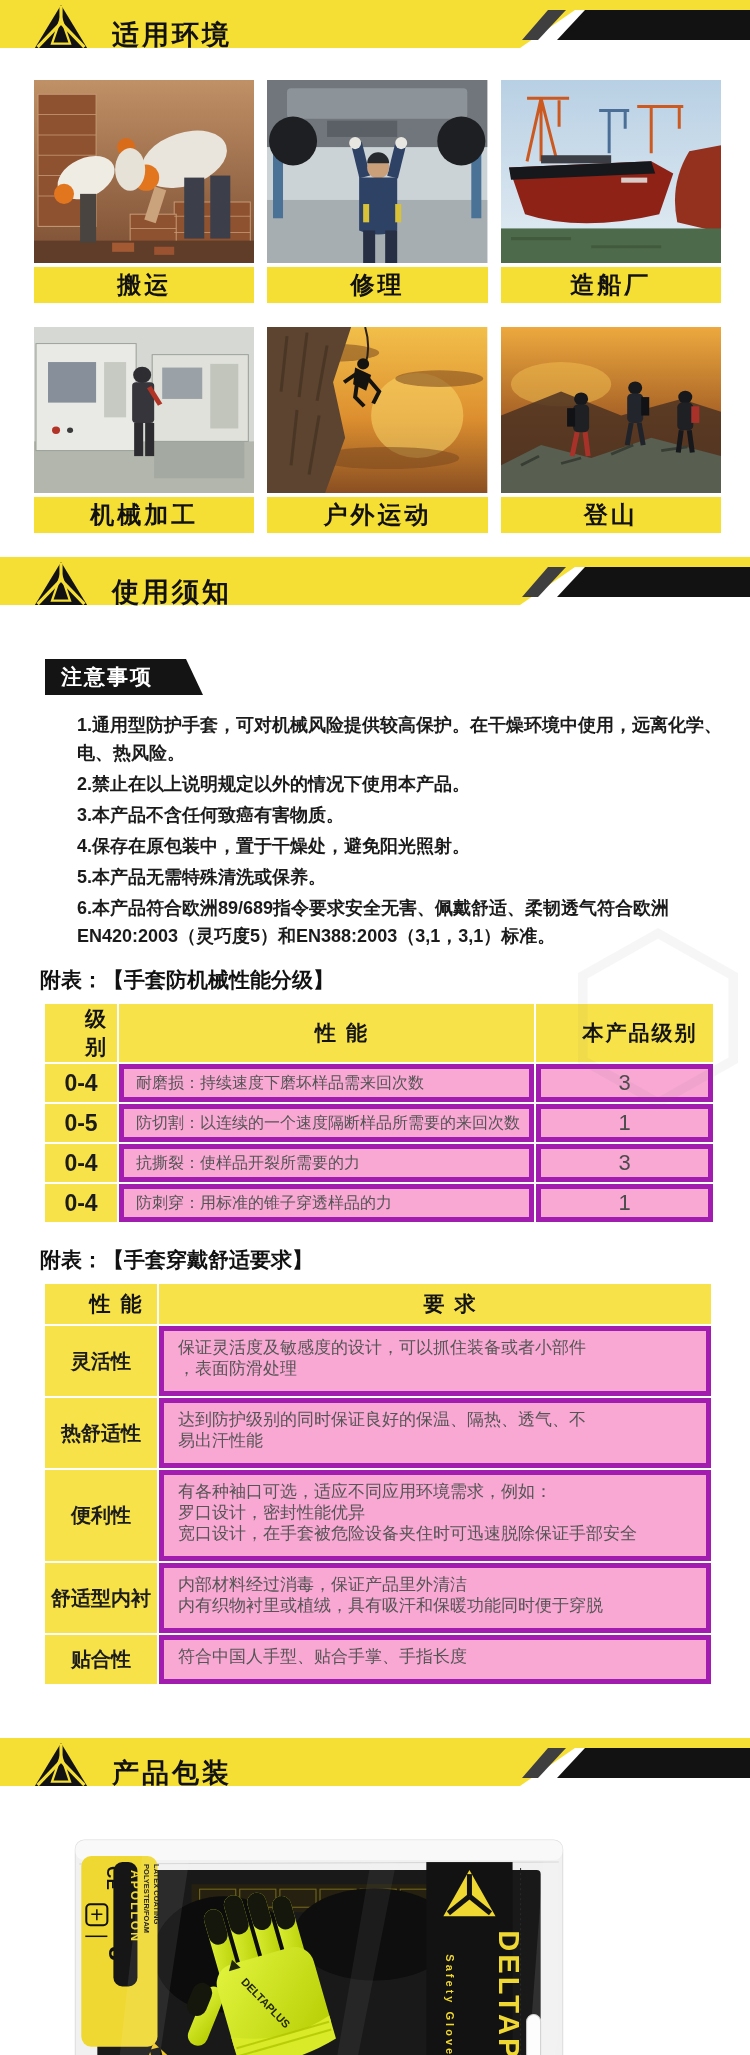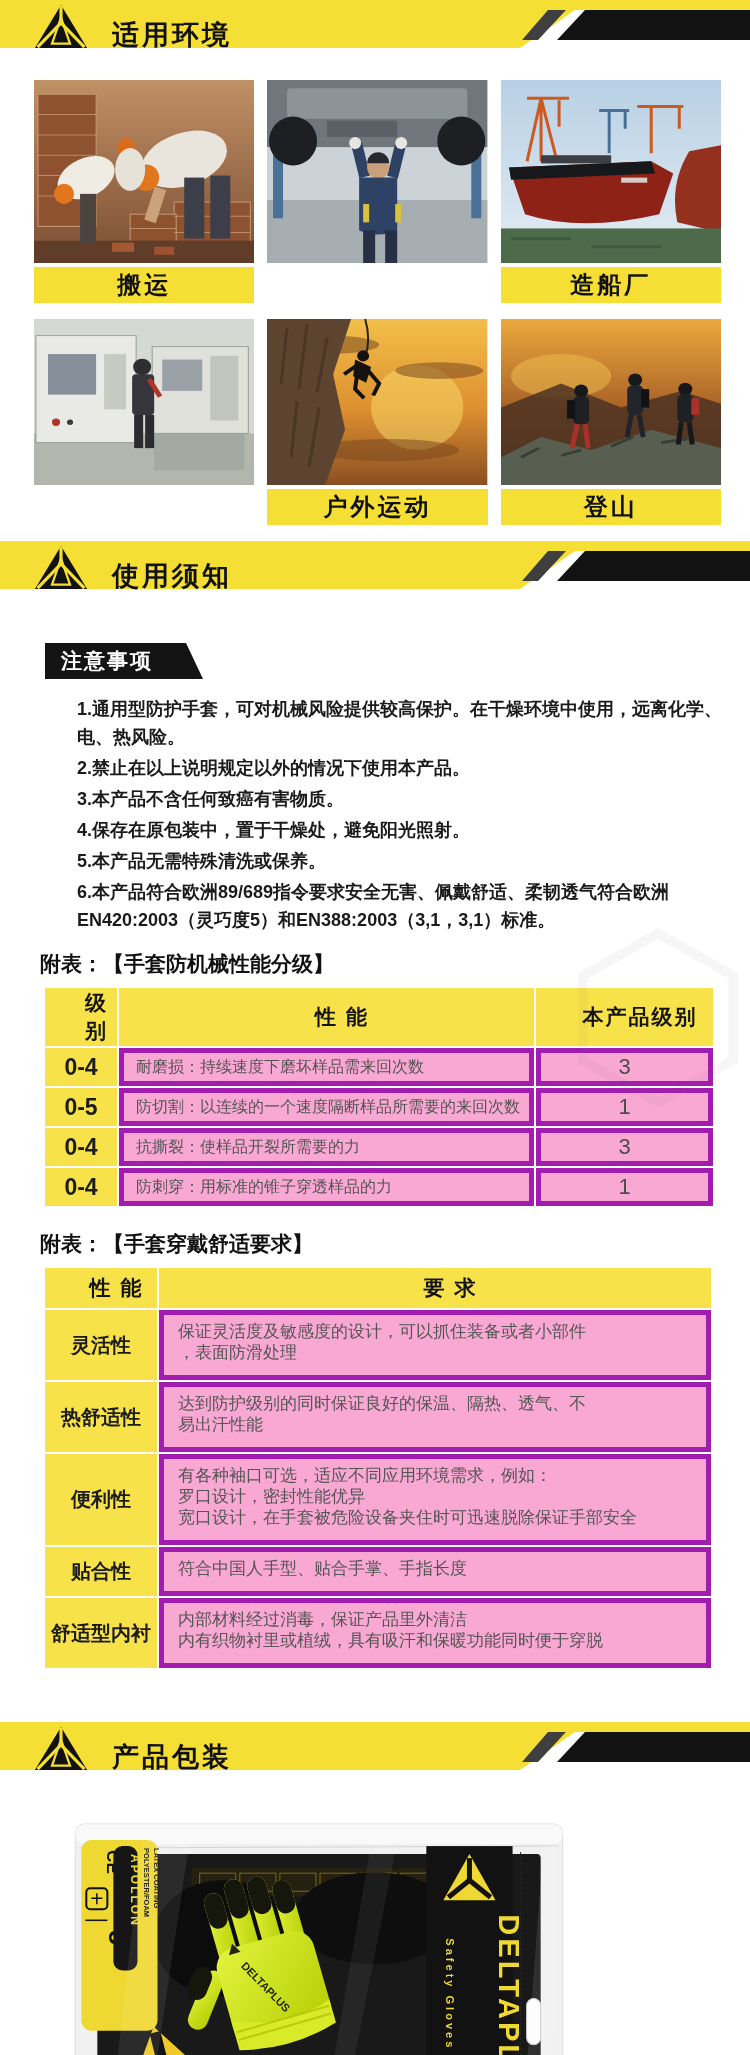--- a/index.html
+++ b/index.html
@@ -13,21 +13,21 @@
   .sh-gray{position:absolute;left:522px;top:10px;width:50px;height:30px;background:#3f3f3f;
     clip-path:polygon(26px 0,44px 0,16px 100%,0 100%);}
   .sh-black{position:absolute;left:545px;right:0;top:10px;height:30px;background:#121212;
     clip-path:polygon(40px 0,100% 0,100% 100%,12px 100%);}
   .sh-logo{position:absolute;left:34px;top:4px;width:54px;height:40px;}
   .sh-title{position:absolute;left:112px;top:17px;font-size:27px;font-weight:bold;letter-spacing:3px;color:#111;}
 
   
   .env-grid{display:grid;grid-template-columns:repeat(3,1fr);column-gap:13px;
     padding:0 29px 0 34px;margin-top:32px;}
-  .env-item{margin-bottom:16px;}
+  .env-item{margin-bottom:24px;}
   .env-photo{height:183px;overflow:hidden;}
   .env-item.row2 .env-photo{height:166px;}
   .env-photo svg{display:block;width:100%;height:100%;}
   .env-label{margin-top:4px;height:36px;background:#F6DF35;display:flex;align-items:center;
     justify-content:center;font-size:24px;font-weight:bold;letter-spacing:3px;color:#111;}
 
   
   .notice-badge{margin:54px 0 16px 45px;width:142px;height:36px;background:#141414;color:#fff;
     font-size:21px;font-weight:bold;letter-spacing:2px;display:flex;align-items:center;
     padding-left:16px;clip-path:polygon(0 0,calc(100% - 17px) 0,100% 100%,0 100%);}
@@ -133,20 +133,21 @@
             <circle cx="134" cy="62" r="6" fill="#e8e6e0"></circle>
           <circle cx="111" cy="86" r="11" fill="#caa07a"></circle>
             <path d="M100,82 a11,11 0 0 1 22,0 Z" fill="#26292e"></path>
           <path d="M92,96 h38 v52 q-19,8 -38,0 Z" fill="#2e4266"></path>
           <rect x="96" y="122" width="6" height="18" fill="#d8c23a"></rect>
             <rect x="128" y="122" width="6" height="18" fill="#d8c23a"></rect>
           <rect x="96" y="148" width="12" height="32" fill="#262f44"></rect>
             <rect x="118" y="148" width="12" height="32" fill="#262f44"></rect>
         </svg>
       </div>
+      <div class="env-label">修理</div>
     </div>
 
     <div class="env-item">
       <div class="env-photo">
         <svg viewBox="0 0 220 180" preserveAspectRatio="none">
           <defs>
               <linearGradient id="g3" x1="0" y1="0" x2="0" y2="1">
                 <stop offset="0" stop-color="#b8d0e4"></stop>
                 <stop offset="1" stop-color="#e4edf4"></stop>
               </linearGradient>
@@ -185,20 +186,21 @@
           <rect x="128" y="44" width="40" height="34" fill="#9aa2a8"></rect>
           <rect x="176" y="40" width="28" height="70" fill="#c2c5bc"></rect>
           <rect x="120" y="124" width="90" height="40" fill="#9ba099" opacity="0.6"></rect>
           <circle cx="108" cy="52" r="9" fill="#2e2e32"></circle>
           <rect x="98" y="60" width="22" height="44" rx="4" fill="#35353b"></rect>
           <rect x="118" y="64" width="5" height="22" fill="#b23426" transform="rotate(-30 120 75)"></rect>
           <rect x="100" y="104" width="9" height="36" fill="#2b2b30"></rect>
             <rect x="111" y="104" width="9" height="36" fill="#2b2b30"></rect>
         </svg>
       </div>
+      <div class="env-label">机械加工</div>
     </div>
 
     <div class="env-item row2">
       <div class="env-photo">
         <svg viewBox="0 0 220 180" preserveAspectRatio="none">
           <defs>
               <linearGradient id="g5" x1="0" y1="0" x2="0" y2="1">
                 <stop offset="0" stop-color="#f2bf4a"></stop>
                 <stop offset="0.55" stop-color="#dd8f2f"></stop>
                 <stop offset="1" stop-color="#8a4f22"></stop>
@@ -348,27 +350,27 @@
       <td class="req">达到防护级别的同时保证良好的保温、隔热、透气、不
 易出汗性能</td>
     </tr>
     <tr>
       <td class="prop">便利性</td>
       <td class="req">有各种袖口可选，适应不同应用环境需求，例如：
 罗口设计，密封性能优异
 宽口设计，在手套被危险设备夹住时可迅速脱除保证手部安全</td>
     </tr>
     <tr>
-      <td class="prop">贴合性</td>
-      <td class="req">符合中国人手型、贴合手掌、手指长度</td>
-    </tr>
-    <tr>
       <td class="prop">舒适型内衬</td>
       <td class="req">内部材料经过消毒，保证产品里外清洁
 内有织物衬里或植绒，具有吸汗和保暖功能同时便于穿脱</td>
+    </tr>
+    <tr>
+      <td class="prop">贴合性</td>
+      <td class="req">符合中国人手型、贴合手掌、手指长度</td>
     </tr>
   </tbody>
     </table>
 
   <div class="section-header" style="margin-top:52px;">
     <div class="sh-yellow"></div>
     <div class="sh-gray"></div>
     <div class="sh-black"></div>
     <span class="sh-logo">
       <svg viewBox="0 0 120 100">

